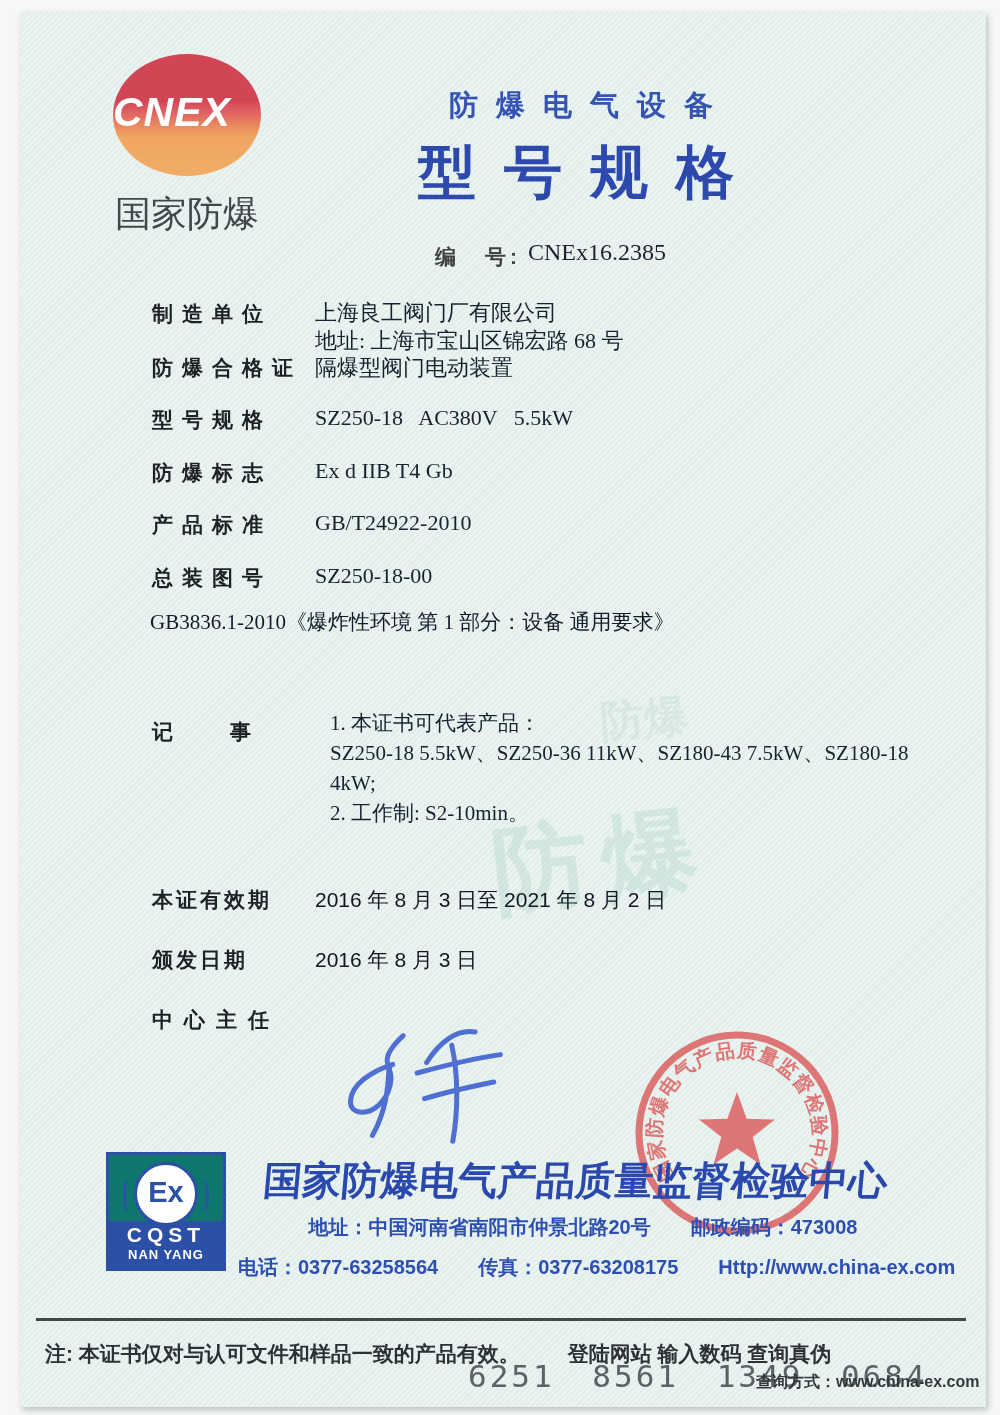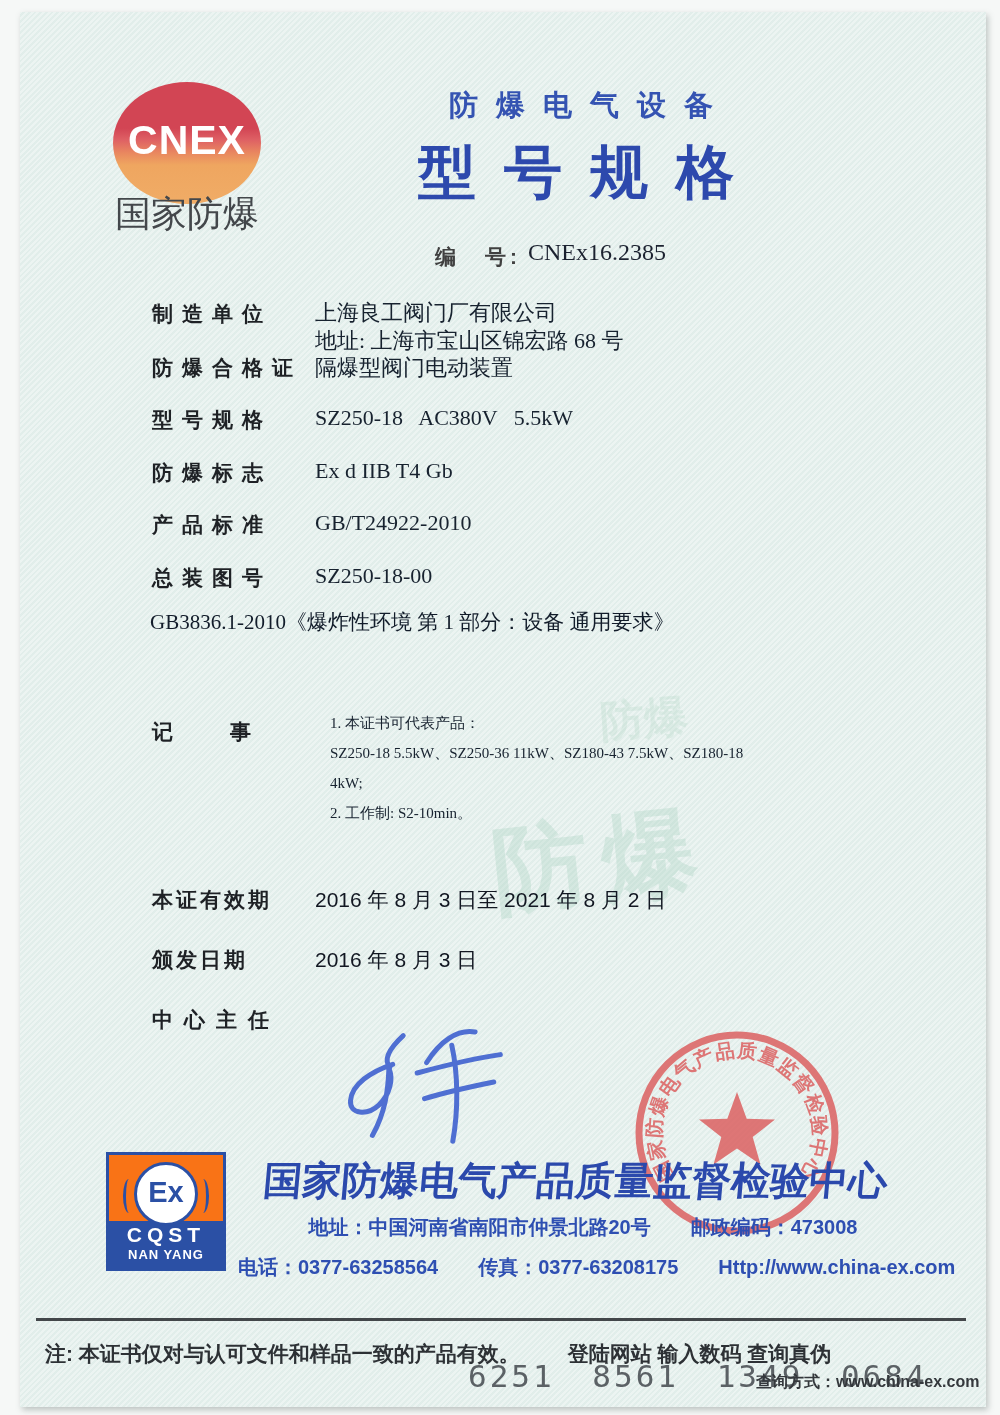--- a/index.html
+++ b/index.html
@@ -15,24 +15,24 @@
     background:#e7f1ee;
     background-image:repeating-linear-gradient(135deg,
       rgba(255,255,255,0.22) 0px, rgba(255,255,255,0.22) 2px,
       rgba(176,208,202,0.10) 2px, rgba(176,208,202,0.10) 4px);
     box-shadow:2px 3px 6px rgba(120,130,128,0.45);
   }
   .abs { position:absolute; }
 
   
   .logo-ellipse {
-    left:113px; top:82px; width:148px; height:122px;
+    left:113px; top:54px; width:148px; height:122px;
     border-radius:50%;
     background:linear-gradient(180deg,#d24554 0%,#d24554 38%,#de5f64 47%,#e9875f 58%,#efa660 68%,#f0ac66 100%);
-    display:flex; align-items:center; justify-content:center;
+    display:flex; align-items:center; justify-content:flex-start;font-style:italic;
   }
   .logo-text { color:#fff; font-size:41px; font-weight:bold; letter-spacing:1px; padding-bottom:6px; }
   .logo-caption { left:96px; top:190px; width:182px; text-align:center;
     font-size:36px; color:#43474b; font-weight:500; }
 
   .doc-subtitle { left:320px; top:86px; width:540px; text-align:center;
     font-size:29px; font-weight:bold; letter-spacing:18px; color:#3453b2; }
   .doc-title { left:290px; top:134px; width:600px; text-align:center;
     font-size:58px; font-weight:bold; letter-spacing:28px; color:#2d49ad; }
 
@@ -42,39 +42,39 @@
     font-family:"Liberation Serif", serif; color:#1c2230; }
 
   
   .flabel { left:152px; font-size:21px; font-weight:600; color:#1e2125; letter-spacing:9px;
     white-space:pre; }
   .fvalue { left:315px; font-size:22px; font-family:"Liberation Serif", serif;
     color:#17222f; white-space:pre; }
 
   .para { left:150px; top:606px; width:740px; font-size:21px; line-height:32px;
     font-family:"Liberation Serif", serif; color:#121c2a; }
-  .remarks { left:330px; top:708px; width:580px; font-size:15px; line-height:30px;
+  .remarks { left:330px; top:708px; width:580px; font-size:21px; line-height:30px;
     font-family:"Liberation Serif", serif; color:#17222f; }
 
   .watermark { left:492px; top:798px; font-size:96px; letter-spacing:14px;
     color:rgba(158,204,184,0.30); transform:rotate(-6deg); font-weight:bold; }
   .watermark2 { left:600px; top:690px; font-size:44px;
     color:rgba(158,204,184,0.22); transform:rotate(-4deg); font-weight:bold; }
 
   
   .issuer-name { left:238px; top:1154px; width:675px; text-align:center;
     font-size:39px; font-weight:bold; color:#2b49ac;
     font-family:"Liberation Serif", serif; transform:skewX(-5deg);
     white-space:nowrap; }
   .issuer-line { width:690px; text-align:center; font-weight:bold; color:#2e4fb2;
     font-size:20px; white-space:pre; }
 
   
   .cqst-box { left:106px; top:1152px; width:120px; height:119px;
-    border:3px solid #2b50a5; background:#f97316; }
+    border:3px solid #2b50a5; background:#0f766e; }
   .cqst-band { position:absolute; left:0; right:0; bottom:0; height:47px;
     background:#2b50a5; text-align:center; }
   .cqst-line1 { color:#fff; font-size:21px; font-weight:bold; letter-spacing:5px; margin-top:2px; }
   .cqst-line2 { color:#fff; font-size:13px; font-weight:bold; letter-spacing:1px; }
   .ex-circle { position:absolute; left:50%; top:7px; transform:translateX(-50%);
     width:64px; height:64px; border:3px solid #2b50a5; border-radius:50%;
     background:#fff; display:flex; align-items:center; justify-content:center; z-index:2; }
   .ex-text { color:#2b50a5; font-size:29px; font-weight:bold; padding-bottom:3px; }
   .bracket { position:absolute; top:24px; width:12px; height:34px; z-index:1; }
   .bracket.l { left:14px; border-left:3px solid #2b50a5; border-radius:50%/50%; }

